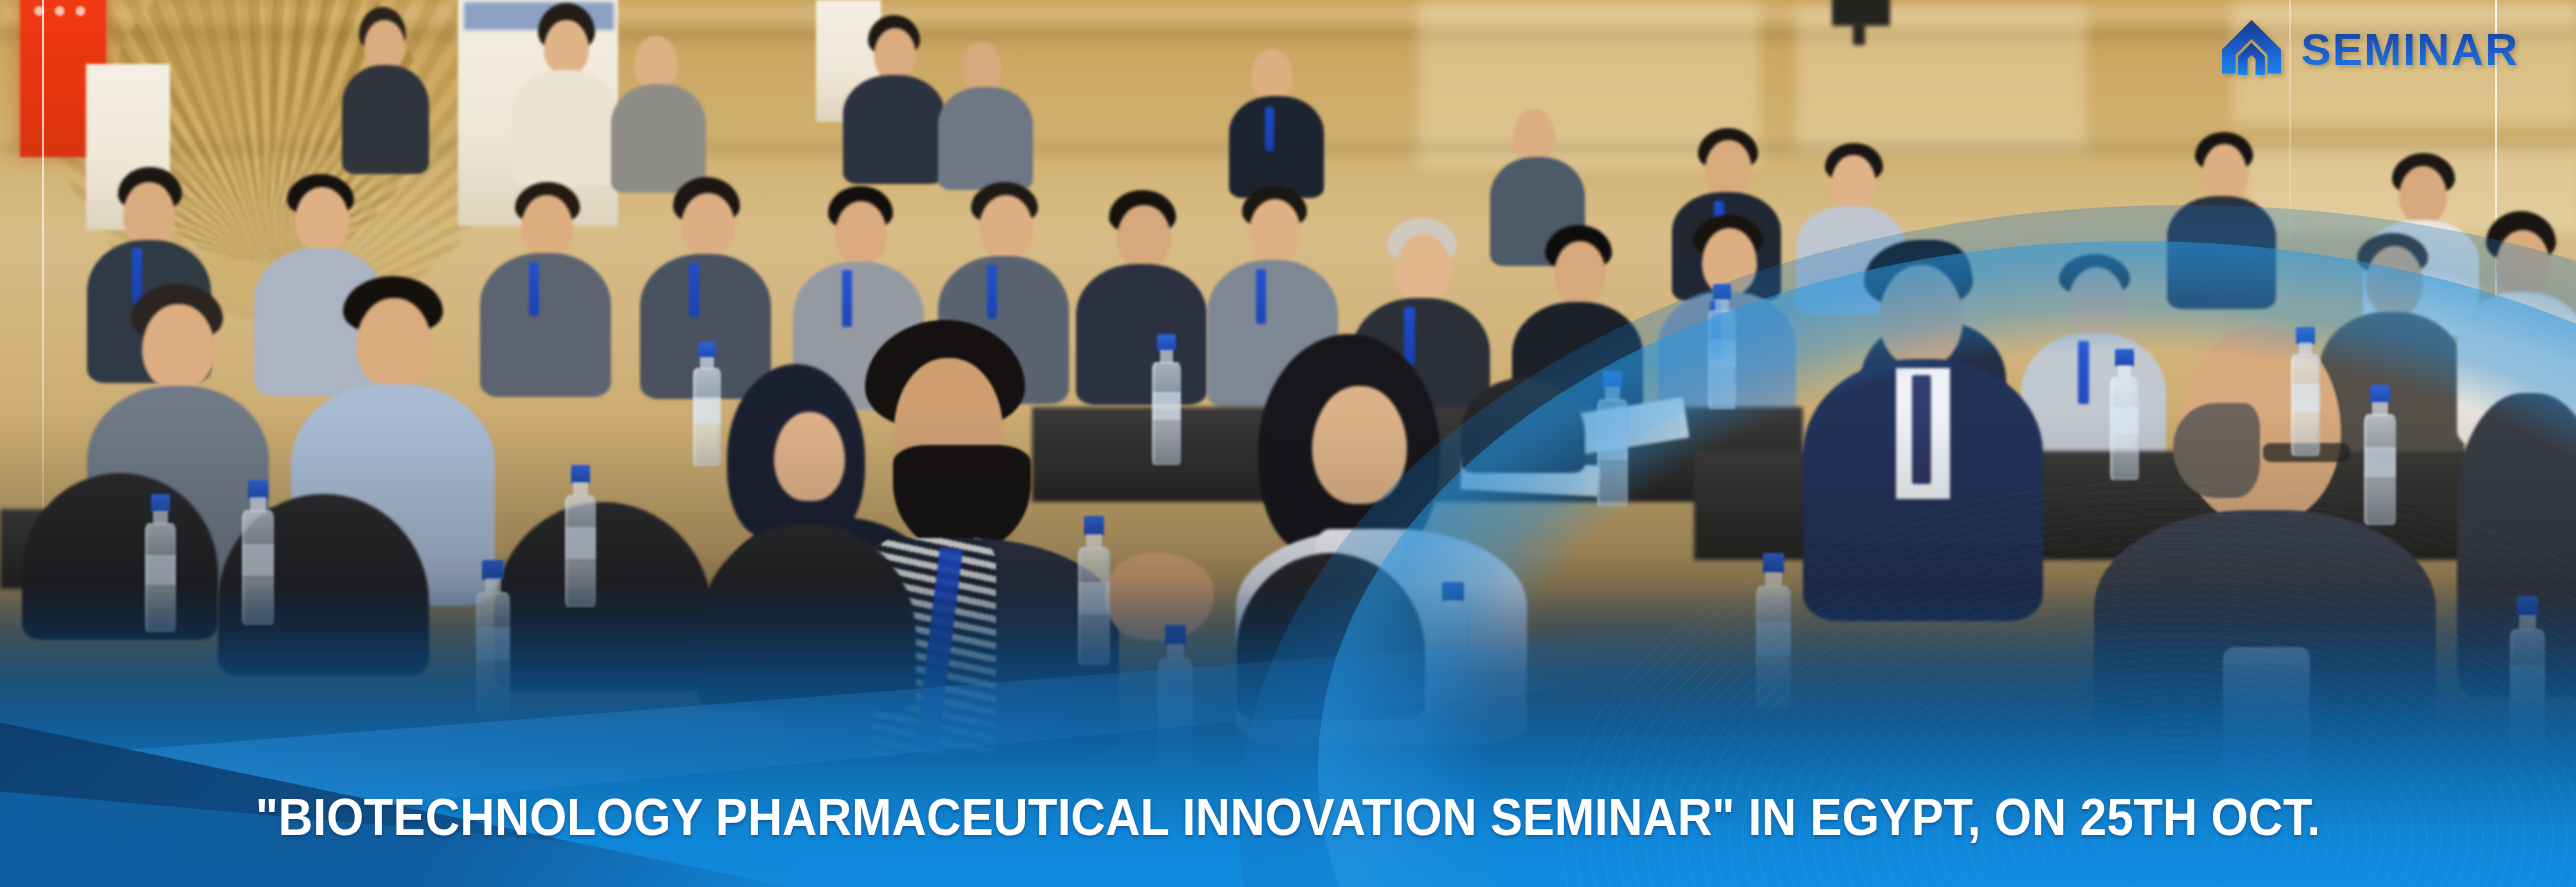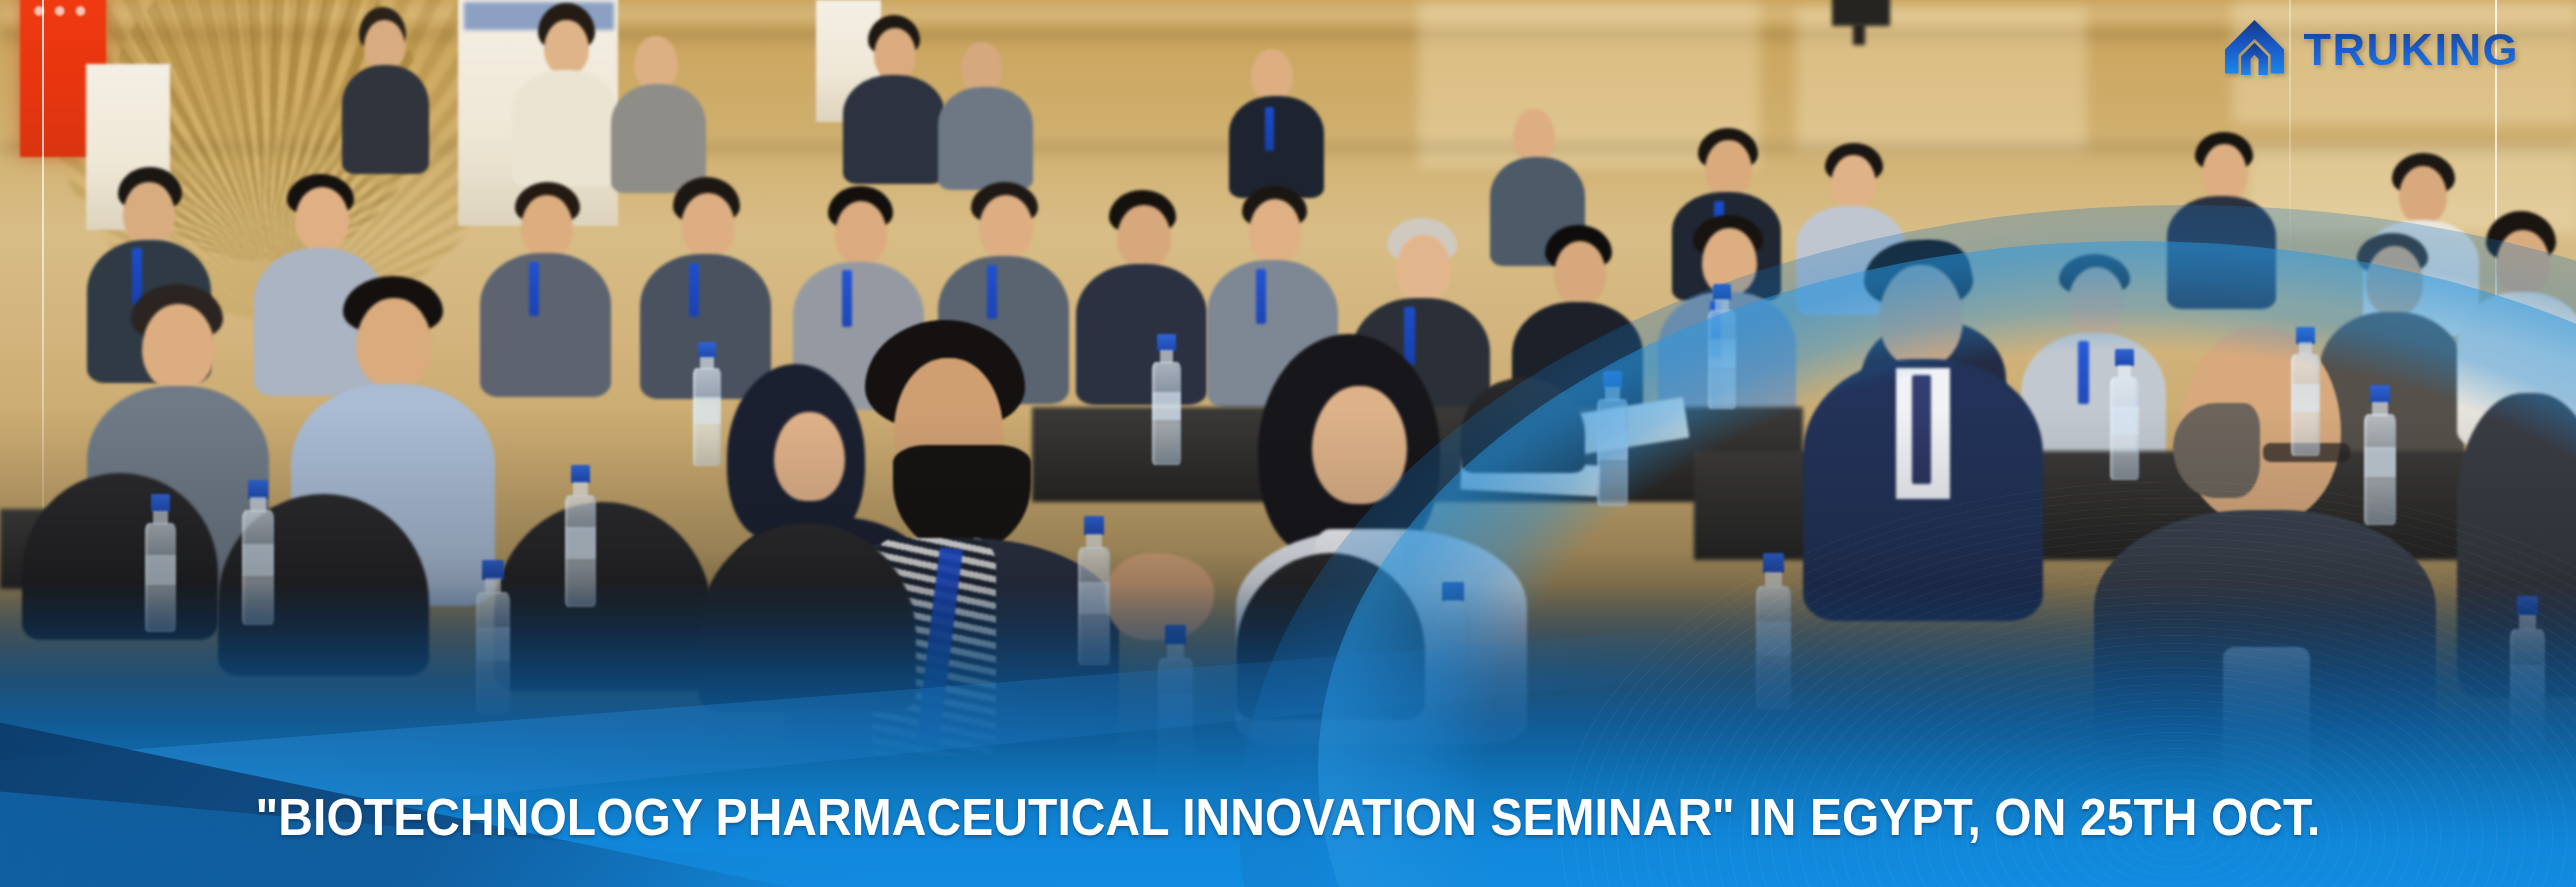--- a/index.html
+++ b/index.html
@@ -741,17 +741,17 @@
           <stop offset="0%" stop-color="#133a85"></stop>
           <stop offset="45%" stop-color="#1a56c4"></stop>
           <stop offset="100%" stop-color="#1b86ec"></stop>
         </linearGradient>
       </defs>
 
       <path d="M50 6 L94 50 L94 86 L74 86 L74 58 L50 34 L26 58 L26 86 L6 86 L6 50 Z" fill="url(#lgMark)"></path>
 
       <path d="M50 40 L70 60 L70 88 L56 88 L56 64 L50 58 L44 64 L44 88 L30 88 L30 60 Z" fill="url(#lgMark)"></path>
     </svg>
-    <div class="logo-word">TRUKING</div>
+    <div class="logo-word">SEMINAR</div>
   </div>
 
 </div>
 
 
 </body></html>

